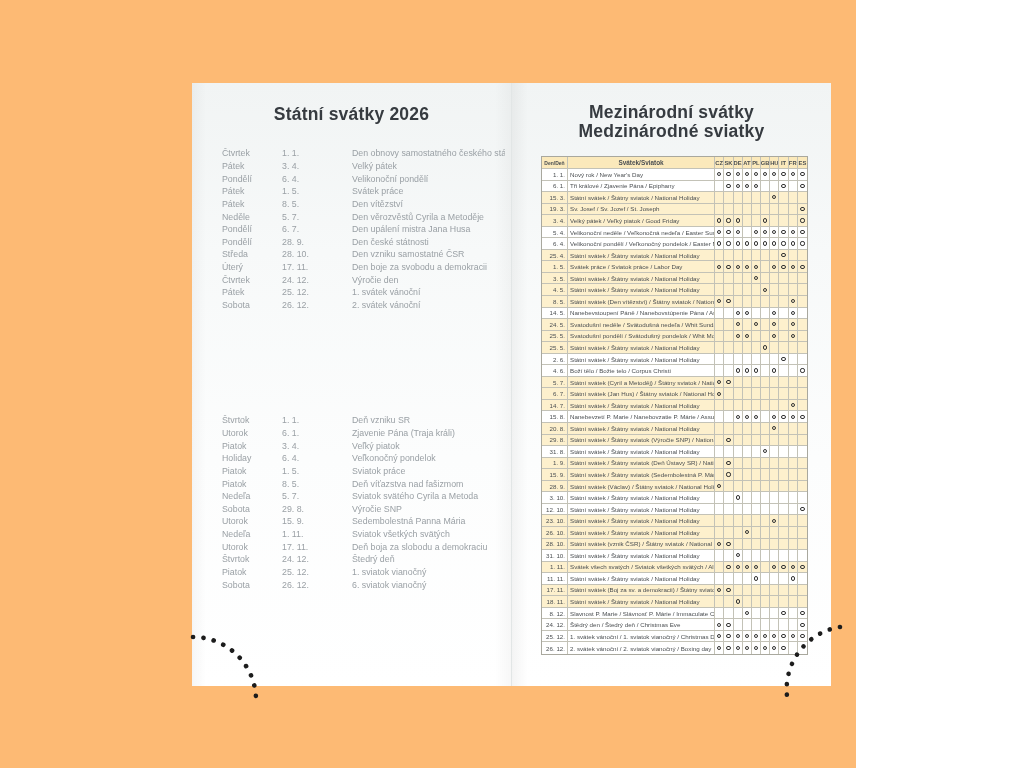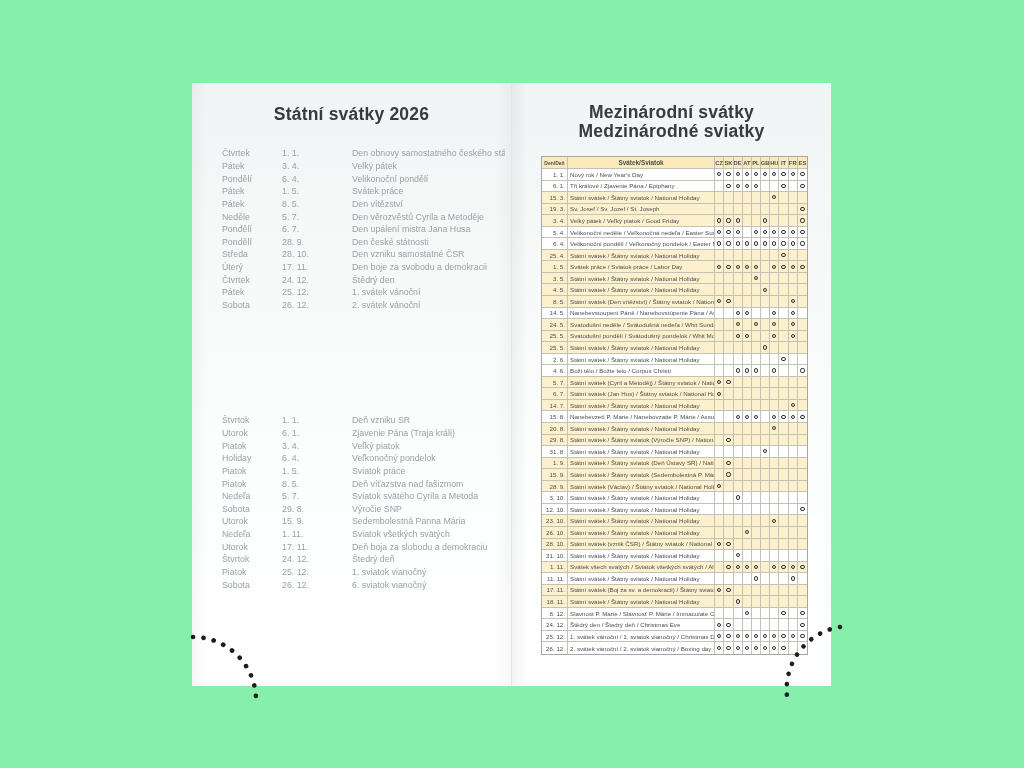--- a/index.html
+++ b/index.html
@@ -1,16 +1,16 @@
 <!DOCTYPE html>
 <html><head>
 <meta charset="utf-8">
 <style>
   html,body{margin:0;padding:0;background:#ffffff;}
-  .stage{position:relative;width:1024px;height:768px;background:#86efac;overflow:hidden;
+  .stage{position:relative;width:856px;height:768px;background:#fdba74;overflow:hidden;
          font-family:"Liberation Sans","DejaVu Sans",sans-serif;}
   .spread{position:absolute;left:192px;top:83px;width:639px;height:603px;
           background:linear-gradient(180deg,#f1f4f4 0%,#f7f9f9 28%,#fcfdfd 62%,#ffffff 100%);}
   .page{position:absolute;top:0;height:100%;}
   .page-left{left:0;width:319px;background:linear-gradient(90deg,rgba(0,0,0,.035) 0,rgba(0,0,0,0) 14px),
              linear-gradient(270deg,rgba(0,0,0,.03) 0,rgba(0,0,0,0) 16px);}
   .page-right{left:320px;width:319px;background:linear-gradient(90deg,rgba(0,0,0,.045) 0,rgba(0,0,0,0) 16px);}
   .spine{position:absolute;left:319px;top:0;width:1px;height:100%;background:#e2e6e6;}
 
   .sec-title{position:absolute;left:0;width:100%;text-align:center;
@@ -103,21 +103,21 @@
             <div class="h-name">Den vzniku samostatné ČSR</div>
           </div>
           <div class="h-row">
             <div class="h-day">Úterý</div>
             <div class="h-date">17. 11.</div>
             <div class="h-name">Den boje za svobodu a demokracii</div>
           </div>
           <div class="h-row">
             <div class="h-day">Čtvrtek</div>
             <div class="h-date">24. 12.</div>
-            <div class="h-name">Štědrý den</div>
+            <div class="h-name">Výročie den</div>
           </div>
           <div class="h-row">
             <div class="h-day">Pátek</div>
             <div class="h-date">25. 12.</div>
             <div class="h-name">1. svátek vánoční</div>
           </div>
           <div class="h-row">
             <div class="h-day">Sobota</div>
             <div class="h-date">26. 12.</div>
             <div class="h-name">2. svátek vánoční</div>

